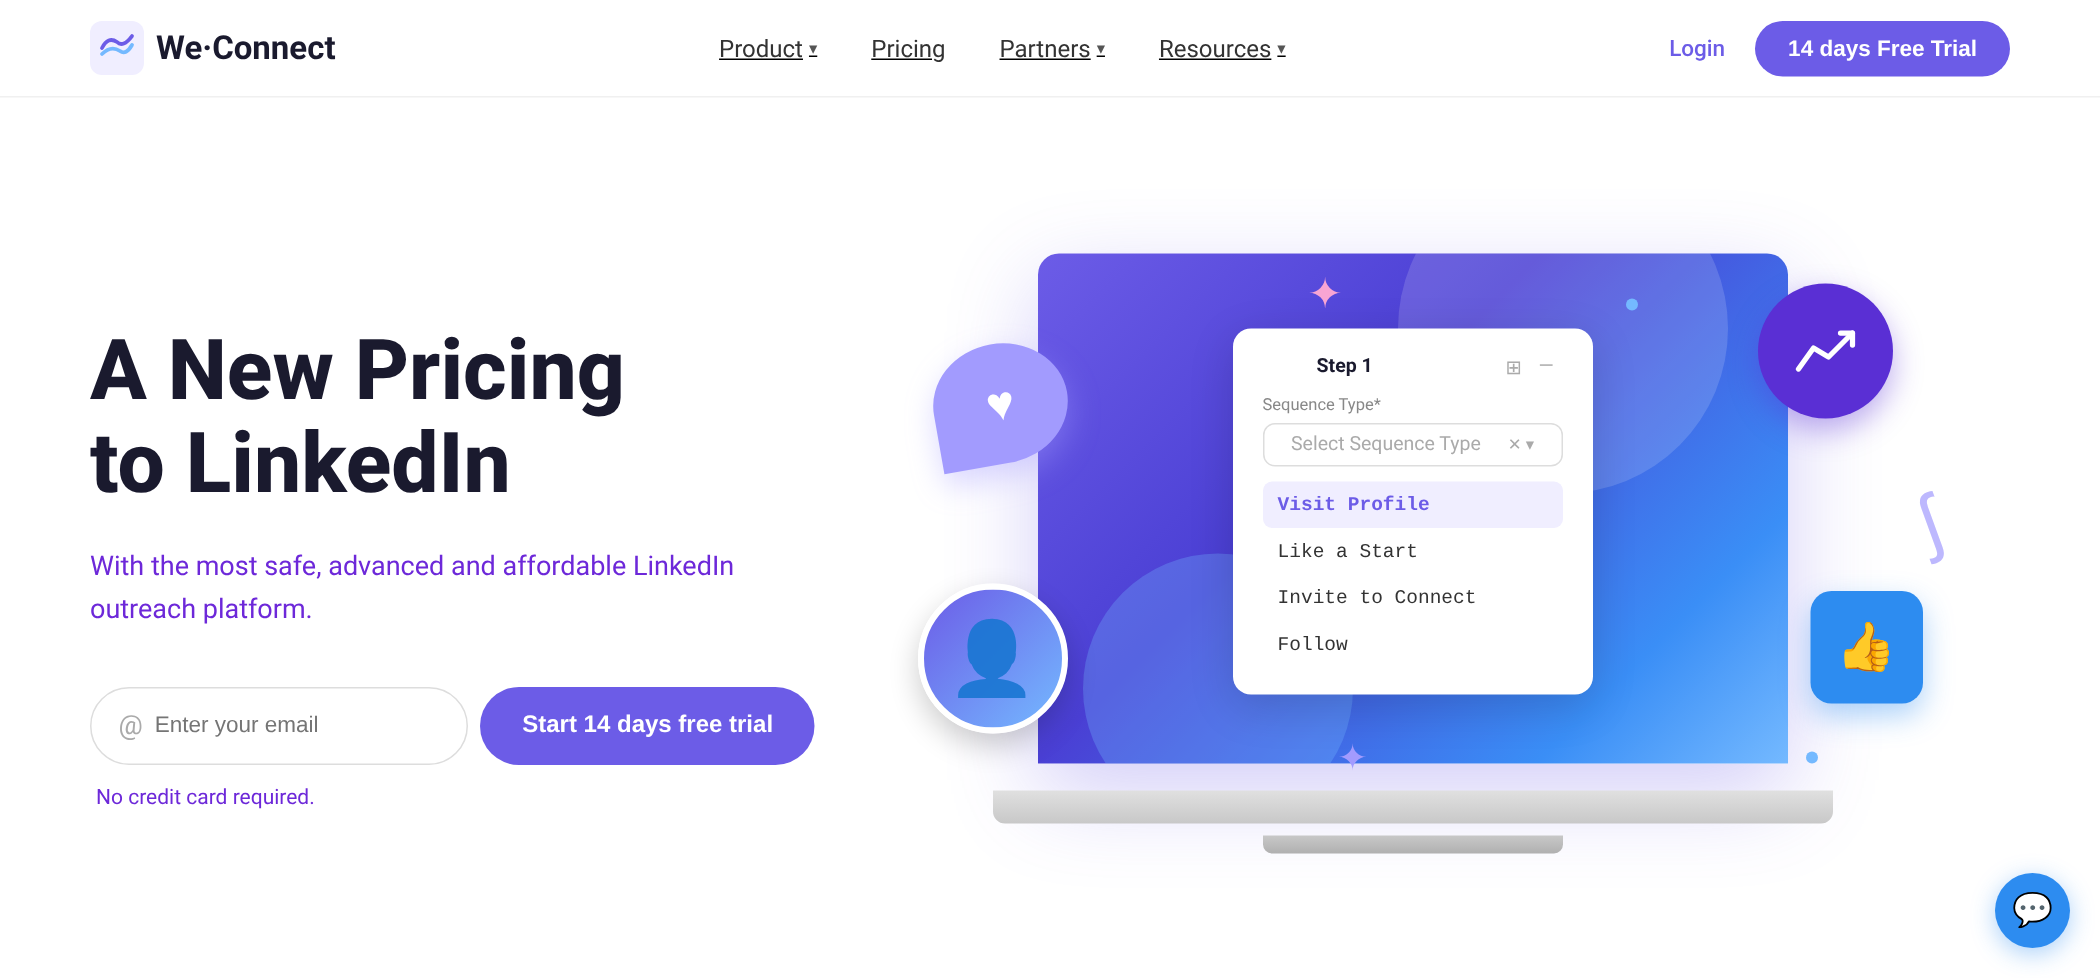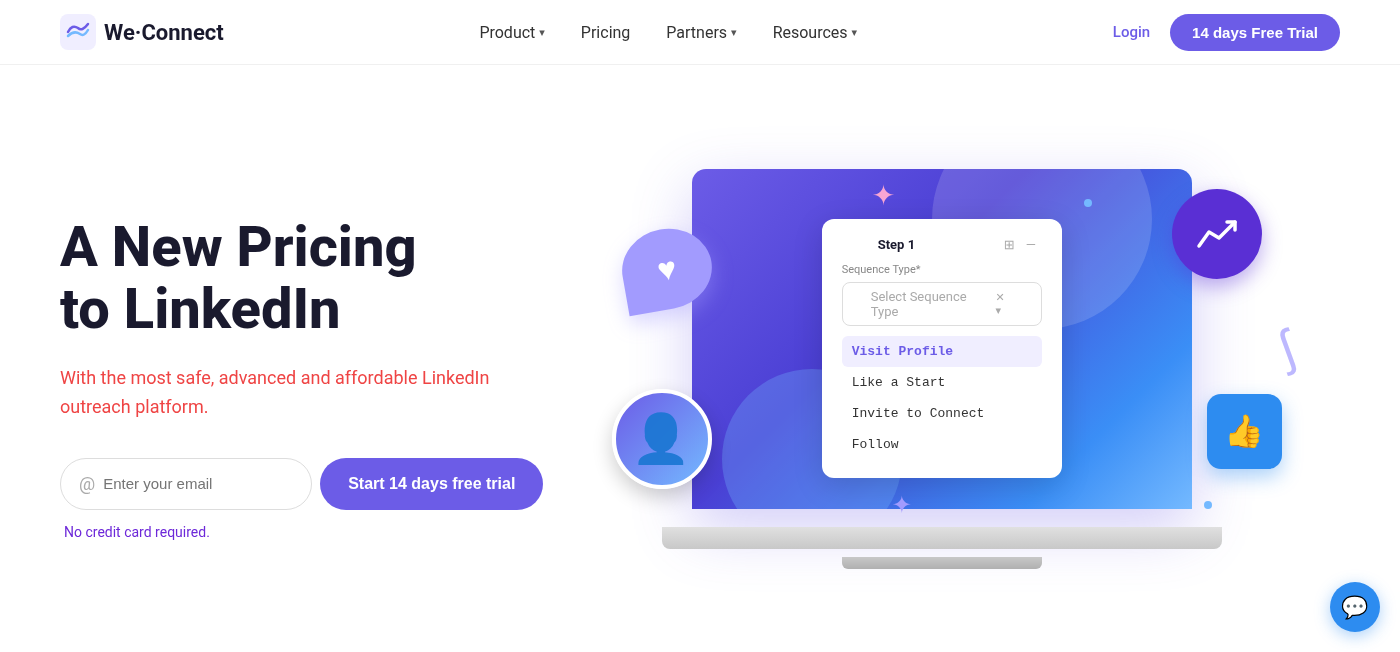--- a/index.html
+++ b/index.html
@@ -7,21 +7,21 @@
 
     
     nav {
       display: flex; align-items: center; justify-content: space-between;
       padding: 0 60px; height: 65px; border-bottom: 1px solid #f0f0f0;
       position: relative; z-index: 10; background: #fff;
     }
     .logo { display: flex; align-items: center; gap: 8px; }
     .logo-icon { width: 36px; height: 36px; }
     .logo-text { font-size: 22px; font-weight: 700; color: #1a1a2e; }
-    .nav-links { display: flex; align-items: center; gap: 36px; }
+    .nav-links { display: flex; align-items: center; gap: 36px; text-decoration: underline; }
     .nav-link {
       font-size: 16px; color: #333; text-decoration: none; cursor: pointer;
       display: flex; align-items: center; gap: 4px;
     }
     .nav-link .chevron { font-size: 11px; color: #555; }
     .nav-actions { display: flex; align-items: center; gap: 20px; }
     .login-btn { font-size: 15px; color: #6c5ce7; font-weight: 500; cursor: pointer; text-decoration: none; }
     .trial-btn {
       background: #6c5ce7; color: #fff; border: none; border-radius: 25px;
       padding: 10px 22px; font-size: 15px; font-weight: 600; cursor: pointer;
@@ -32,21 +32,21 @@
       display: flex; align-items: center; justify-content: space-between;
       padding: 40px 60px 0 60px; height: calc(652px - 65px);
       position: relative; overflow: hidden;
     }
     .hero-left { max-width: 540px; flex-shrink: 0; }
     .hero-title {
       font-size: 56px; font-weight: 800; color: #1a1a2e; line-height: 1.1;
       margin-bottom: 24px;
     }
     .hero-subtitle {
-      font-size: 18px; color: #ef4444; line-height: 1.6; margin-bottom: 36px;
+      font-size: 18px; color: #6d28d9; line-height: 1.6; margin-bottom: 36px;
       max-width: 460px;
     }
     .email-form { display: flex; align-items: center; gap: 0; margin-bottom: 14px; }
     .email-input-wrap {
       display: flex; align-items: center;
       border: 1.5px solid #ddd; border-radius: 30px; padding: 0 18px;
       height: 52px; background: #fff; min-width: 240px;
     }
     .at-icon { color: #aaa; font-size: 18px; margin-right: 8px; }
     .email-input {
@@ -109,21 +109,21 @@
     .step-card-header {
       display: flex; justify-content: space-between; align-items: center;
       margin-bottom: 10px;
     }
     .step-label { font-size: 13px; font-weight: 700; color: #1a1a2e; margin-left: 36px; }
     .step-icons { display: flex; gap: 6px; }
     .step-icon-btn { width: 16px; height: 16px; color: #aaa; font-size: 13px; }
     .seq-label { font-size: 11px; color: #888; margin-bottom: 6px; }
     .seq-select {
       display: flex; align-items: center; justify-content: space-between;
-      border: 1.5px solid #ddd; border-radius: 8px; padding: 6px 28px;
+      border: 1.5px solid #ddd; border-radius: 8px; padding: 6px 18px;
       font-size: 13px; color: #aaa; margin-bottom: 10px;
     }
     .seq-x { color: #aaa; font-size: 11px; }
     .menu-item {
       padding: 8px 10px; border-radius: 6px; font-size: 13px; color: #333;
       cursor: pointer;
       font-family: Liberation Mono, monospace;
     }
     .menu-item.active { background: #f0eeff; color: #6c5ce7; font-weight: 600; }
 

